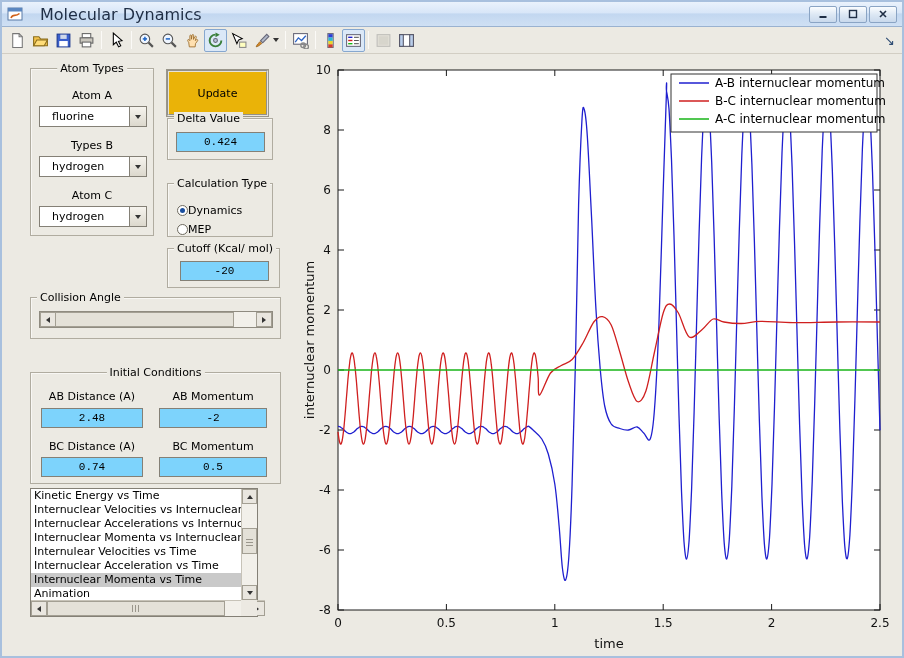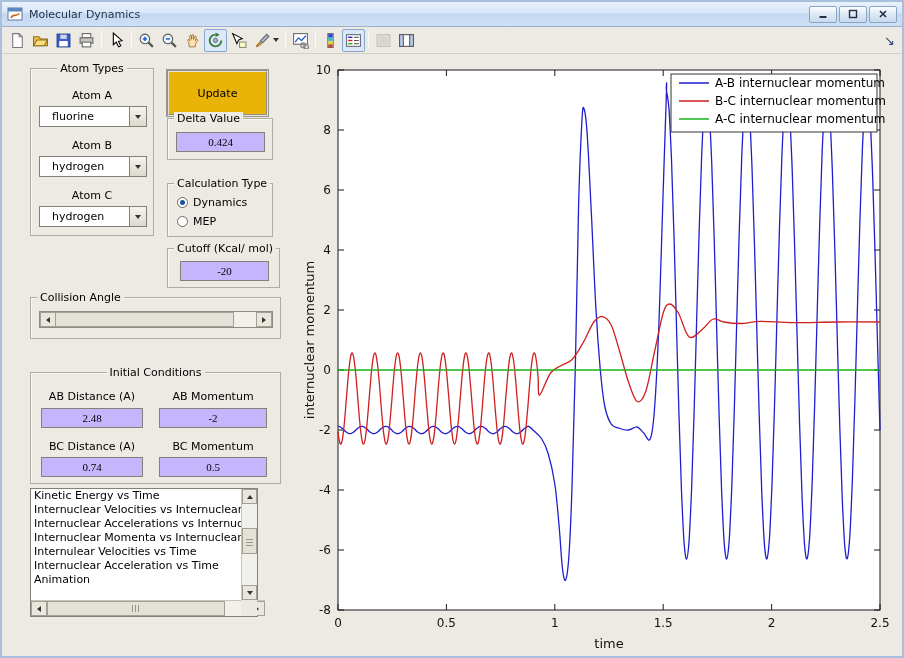--- a/index.html
+++ b/index.html
@@ -8,21 +8,21 @@
     width:904px; height:658px; border:2px solid #a8c0de; background:#eceae3;
     position:relative; overflow:hidden;
   }
   
   .titlebar {
     height:25px; display:flex; align-items:center; padding:0 5px;
     background:linear-gradient(#eaf2fc 0%, #d8e6f8 45%, #c2d7f0 50%, #cfe0f4 100%);
     border-bottom:1px solid #9ab2d0;
   }
   .app-icon { width:16px; height:16px; flex:0 0 auto; }
-  .tb-title { font-size:11px; color:#1f2e45; margin-left:6px; flex:1 1 auto; }
+  .tb-title { font-size:16px; color:#1f2e45; margin-left:17px; flex:1 1 auto; }
   .winbtns { display:flex; gap:2px; }
   .wb {
     width:28px; height:17px; border:1px solid #8aa4c4; border-radius:2px;
     background:linear-gradient(#fbfdff,#dde8f4 50%,#c9d9ec);
     display:flex; align-items:center; justify-content:center; cursor:default;
   }
   
   .toolbar {
     height:27px; display:flex; align-items:center; padding:0 4px;
     background:#eceae3; border-bottom:1px solid #d2cec4;
@@ -43,41 +43,41 @@
     position:absolute; border:1px solid #b0aca0; box-shadow:inset 1px 1px 0 #f8f7f4;
   }
   .ptitle {
     position:absolute; top:-7px; font-size:11px; color:#000;
     background:#eceae3; padding:0 3px; white-space:nowrap;
   }
   .ptitle.centered { left:50%; transform:translateX(-50%); }
   .ptitle.lefted { left:6px; }
   .plabel { position:absolute; font-size:11px; color:#000; text-align:center; }
   .mfield {
-    position:absolute; background:#c4b5fd; border:1px solid #848076;
-    font-size:11px; font-family:Liberation Serif, serif; text-align:center; height:20px; color:#000;
+    position:absolute; background:#7dd3fc; border:1px solid #848076;
+    font-size:11px; font-family:Liberation Mono, monospace; text-align:center; height:20px; color:#000;
   }
   .dropdown {
     position:absolute; height:21px; background:#fff; border:1px solid #848076;
     display:flex; align-items:stretch;padding-left:8px;
   }
   .dd-text { flex:1; font-size:11px; line-height:19px; padding-left:4px; overflow:hidden; white-space:nowrap; }
   .dd-btn { width:17px; border-left:1px solid #848076; background:linear-gradient(#f6f4ee,#dcd8cd);
             display:flex; align-items:center; justify-content:center; }
   .tri { width:0; height:0; border-style:solid; display:block; }
   .tri-down { border-width:4px 3.5px 0; border-color:#333 transparent transparent; }
   .tri-up { border-width:0 3.5px 4px; border-color:transparent transparent #333; }
   .tri-left { border-width:3.5px 4px 3.5px 0; border-color:transparent #333 transparent transparent; }
   .tri-right { border-width:3.5px 0 3.5px 4px; border-color:transparent transparent transparent #333; }
   .update-btn {
     position:absolute; left:165px; top:16px; width:101px; height:46px;
     background:#eab308; border:2px groove #e6e3da; outline:1px solid #9a968a;
     font-family:inherit; font-size:11px; color:#000;
   }
-  .radio-row { position:absolute; left:9px; display:flex; align-items:center; gap:5px; height:13px; }
+  .radio-row { position:absolute; left:9px; display:flex; align-items:center; gap:0; height:13px;margin-top:8px; }
   .radio { width:11px; height:11px; border-radius:50%; border:1px solid #6e6a5f; background:#fff; position:relative; flex:0 0 auto; }
   .radio.selected::after { content:''; position:absolute; left:2px; top:2px; width:5px; height:5px; border-radius:50%; background:#1a4e9e; }
   .rlabel { font-size:11px; }
   
   .slider { position:absolute; left:8px; top:13px; width:234px; height:17px;
             border:1px solid #8f8b80; display:flex; background:#f2f0ea; }
   .sb-btn { width:16px; background:#e9e6df; border:1px solid #a39f93; display:flex;
             align-items:center; justify-content:center; flex:0 0 auto; }
   .slider-thumb { width:178px; background:#e4e1d8; border:1px solid #a39f93; border-left:none; flex:0 0 auto; }
   .slider-track { flex:1; }
@@ -264,21 +264,21 @@
 
       <div class="mpanel" style="left:28px; top:14px; width:124px; height:168px;">
         <span class="ptitle centered">Atom Types</span>
         <div class="plabel" style="top:20px; left:0; width:100%;">Atom A</div>
         <div class="dropdown" style="left:8px; top:37px; width:108px;">
           <span class="dd-text">fluorine</span>
           <span class="dd-btn">
               <span class="tri tri-down"></span>
             </span>
         </div>
-        <div class="plabel" style="top:70px; left:0; width:100%;">Atom B</div>
+        <div class="plabel" style="top:70px; left:0; width:100%;">Types B</div>
         <div class="dropdown" style="left:8px; top:87px; width:108px;">
           <span class="dd-text">hydrogen</span>
           <span class="dd-btn">
               <span class="tri tri-down"></span>
             </span>
         </div>
         <div class="plabel" style="top:120px; left:0; width:100%;">Atom C</div>
         <div class="dropdown" style="left:8px; top:137px; width:108px;">
           <span class="dd-text">hydrogen</span>
           <span class="dd-btn">
@@ -339,20 +339,21 @@
       </div>
 
       <div class="listbox">
         <div class="lb-items">
             <div class="lb-item">Kinetic Energy vs Time</div>
             <div class="lb-item">Internuclear Velocities vs Internuclear Distance</div>
             <div class="lb-item">Internuclear Accelerations vs Internuclear Distance</div>
             <div class="lb-item">Internuclear Momenta vs Internuclear Distance</div>
             <div class="lb-item">Internulear Velocities vs Time</div>
             <div class="lb-item">Internuclear Acceleration vs Time</div>
+            <div class="lb-item selected">Internuclear Momenta vs Time</div>
             <div class="lb-item">Animation</div>
           </div>
         <div class="vsb">
           <span class="sb-btn">
               <span class="tri tri-up"></span>
             </span>
           <span class="v-thumb"></span>
           <span style="flex:1;"></span>
           <span class="sb-btn">
               <span class="tri tri-down"></span>

